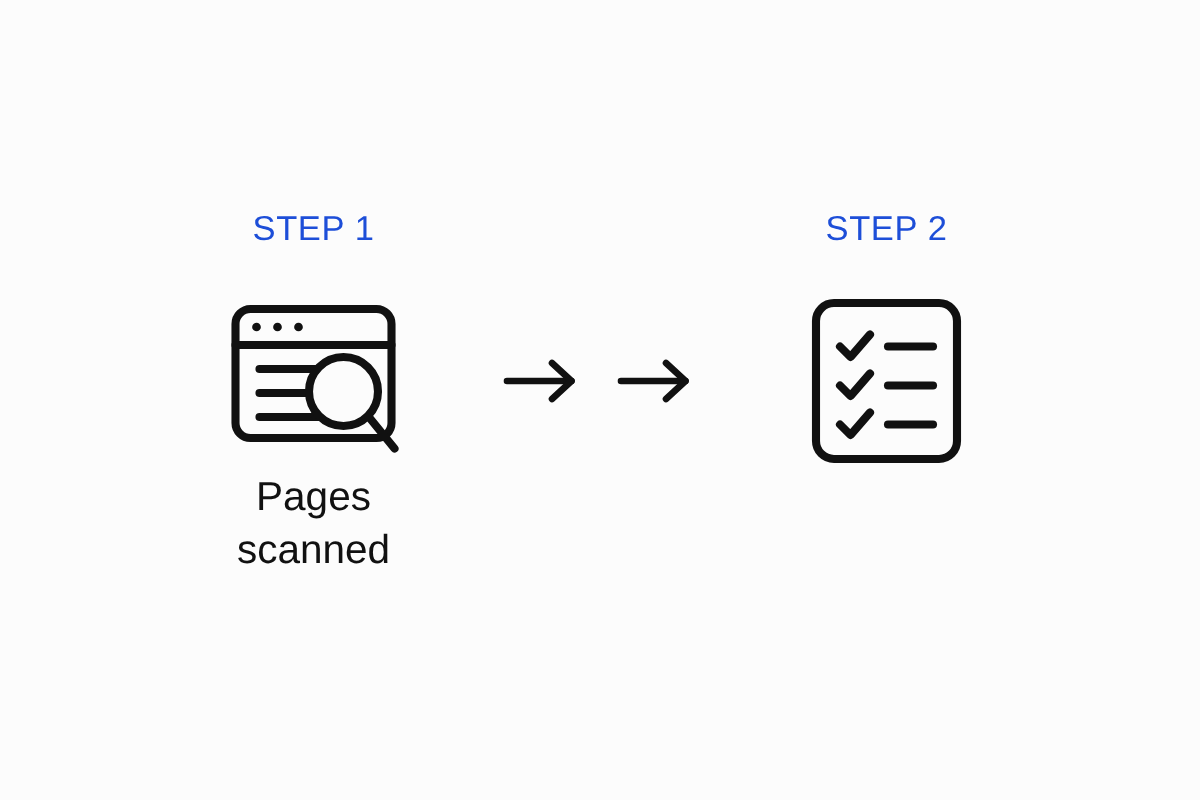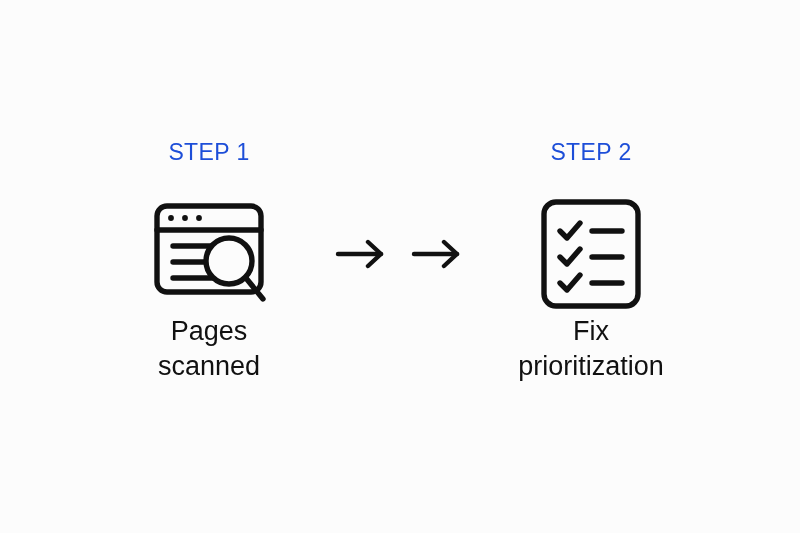--- a/index.html
+++ b/index.html
@@ -149,18 +149,16 @@
           <line x1="52" y1="33" x2="82" y2="33"></line>
 
           <polyline points="20,59 27,66 40,51"></polyline>
           <line x1="52" y1="59" x2="82" y2="59"></line>
 
           <polyline points="20,85 27,92 40,77"></polyline>
           <line x1="52" y1="85" x2="82" y2="85"></line>
         </svg>
       </div>
 
-      <div class="caption">Fix
-prioritization</div>
     </div>
 
   </div>
 </div>
 
 </body></html>

